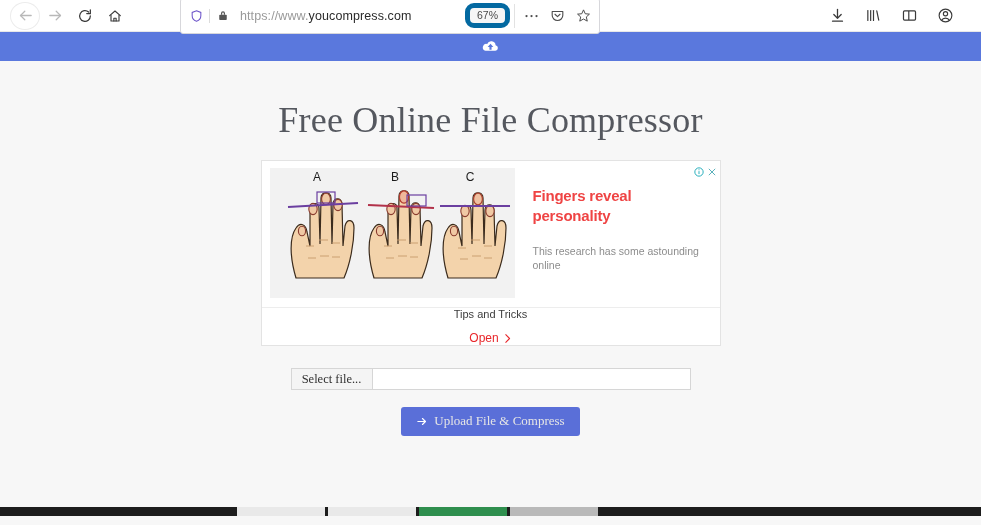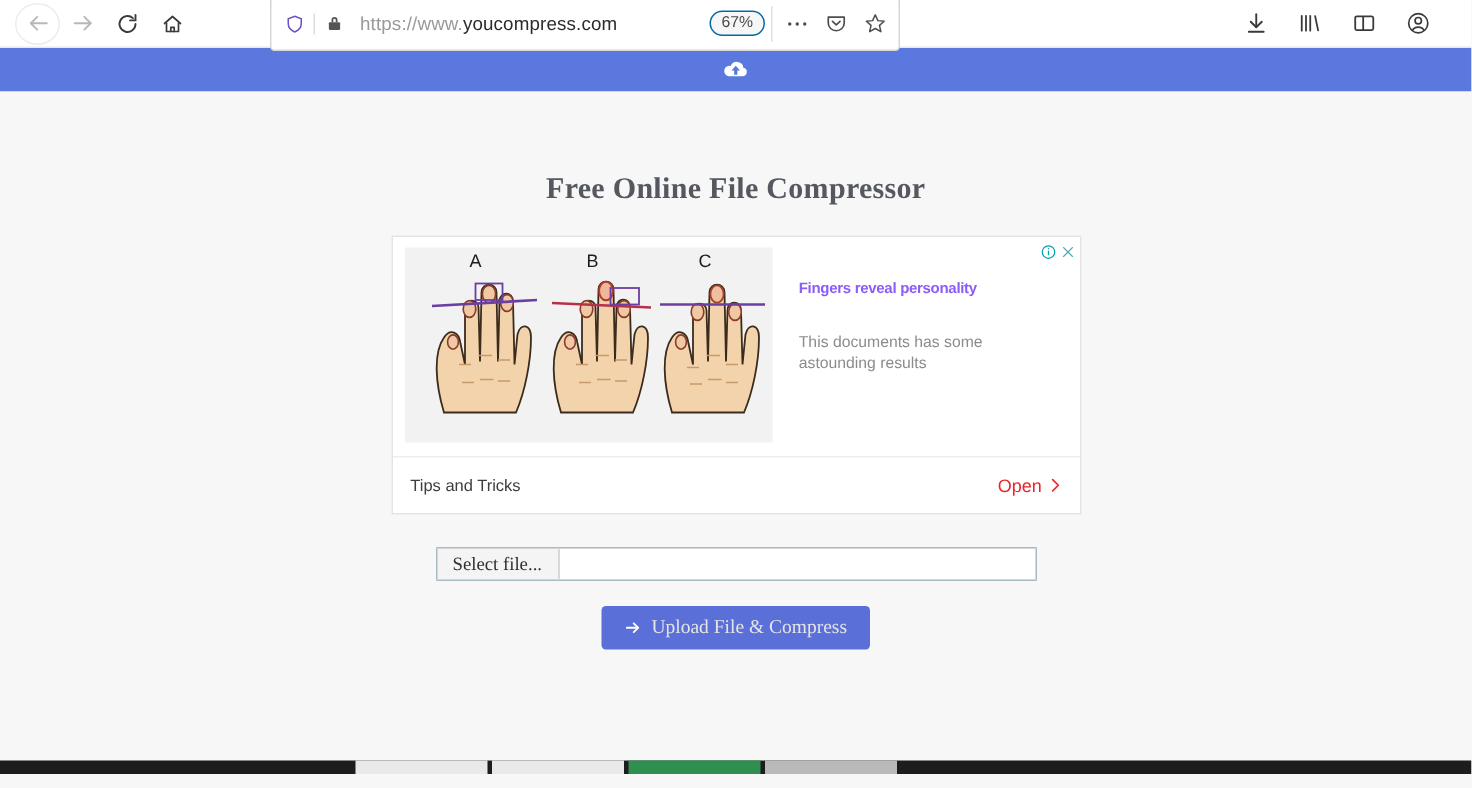--- a/index.html
+++ b/index.html
@@ -72,21 +72,21 @@
     white-space: nowrap;
     overflow: hidden;
     padding-left: 6px;
     letter-spacing: .1px;
   }
   .url-text .dim { color: #9a9a9a; }
   .zoom-badge {
     flex: none;
     font-size: 10.5px;
     color: #4a4a4a;
-    border: 1px solid #0369a1;
+    border: 5px solid #0369a1;
     border-radius: 9px;
     padding: 1px 7px 2px;
     background: #f6f6f6;
     margin-right: 4px;
   }
   .url-actions {
     display: flex;
     align-items: center;
     flex: none;
     border-left: 1px solid #e2e2e2;
@@ -131,25 +131,25 @@
 
   
   .page {
     height: 455px;
     background: #f7f7f7;
     position: relative;
   }
   .page-title {
     text-align: center;
     font-family: "Liberation Serif", serif;
-    font-weight: bold;
-    font-size: 20px;
+    font-weight: normal;
+    font-size: 36px;
     color: #55585f;
     margin: 0;
-    padding-top: 54px;
+    padding-top: 38px;
     letter-spacing: .2px;
   }
 
   
   .ad-card {
     width: 460px;
     margin: 19px auto 0;
     background: #ffffff;
     border: 1px solid #e3e3e3;
     position: relative;
@@ -176,41 +176,42 @@
     flex: none;
     position: relative;
     overflow: hidden;
   }
   .ad-text {
     flex: 1;
     padding: 18px 6px 0 18px;
     box-sizing: border-box;
   }
   .ad-headline {
-    font-size: 10px;
+    font-size: 15px;
     line-height: 20px;
-    color: #8b5cf6;
+    color: #ef4444;
     font-weight: bold;
     letter-spacing: -.2px;
   }
   .ad-sub {
     margin-top: 18px;
     font-size: 10.5px;
     line-height: 14px;
     color: #8c8c8c;
   }
   .ad-footer {
     height: 38px;
     border-top: 1px solid #ededed;
     margin-top: 9px;
     display: flex;
     align-items: center;
     justify-content: space-between;
     padding: 0 12px;
     box-sizing: border-box;
+    flex-direction: column;
   }
   .ad-advertiser {
     font-size: 11px;
     color: #3d3d3d;
   }
   .ad-open {
     font-size: 12px;
     color: #e8262a;
     display: flex;
     align-items: center;
@@ -227,21 +228,21 @@
     line-height: 27px;
   }
 
   
   .file-row {
     width: 400px;
     margin: 22px auto 0;
     display: flex;
     height: 22px;
     border: 1px solid #d6d6d6;
-    background: #0c4a6e;
+    background: #d946ef;
     box-sizing: border-box;
   }
   .file-btn {
     width: 80px;
     flex: none;
     background: #f4f4f4;
     border-right: 1px solid #d6d6d6;
     font-family: "Liberation Serif", serif;
     font-size: 12.5px;
     color: #2f2f2f;
@@ -480,21 +481,21 @@
                 <line x1="36" y1="70" x2="45" y2="70"></line>
                 <line x1="48" y1="72" x2="56" y2="72"></line>
             </g>
           </g>
           <text x="200" y="13" font-family="Liberation Sans, sans-serif" font-size="12" fill="#1c1c1c" text-anchor="middle">C</text>
         </svg>
       </div>
 
       <div class="ad-text">
         <div class="ad-headline">Fingers reveal personality</div>
-        <div class="ad-sub">This documents has some astounding results</div>
+        <div class="ad-sub">This research has some astounding online</div>
       </div>
     </div>
 
     <div class="ad-footer">
       <span class="ad-advertiser">Tips and Tricks</span>
       <span class="ad-open">
         <span>Open</span>
         <svg width="9" height="11" viewBox="0 0 12 16" fill="none" stroke="#e8262a" stroke-width="1.6" stroke-linecap="round" stroke-linejoin="round">
           <polyline points="3.5,2.5 9,8 3.5,13.5"></polyline>
         </svg>

